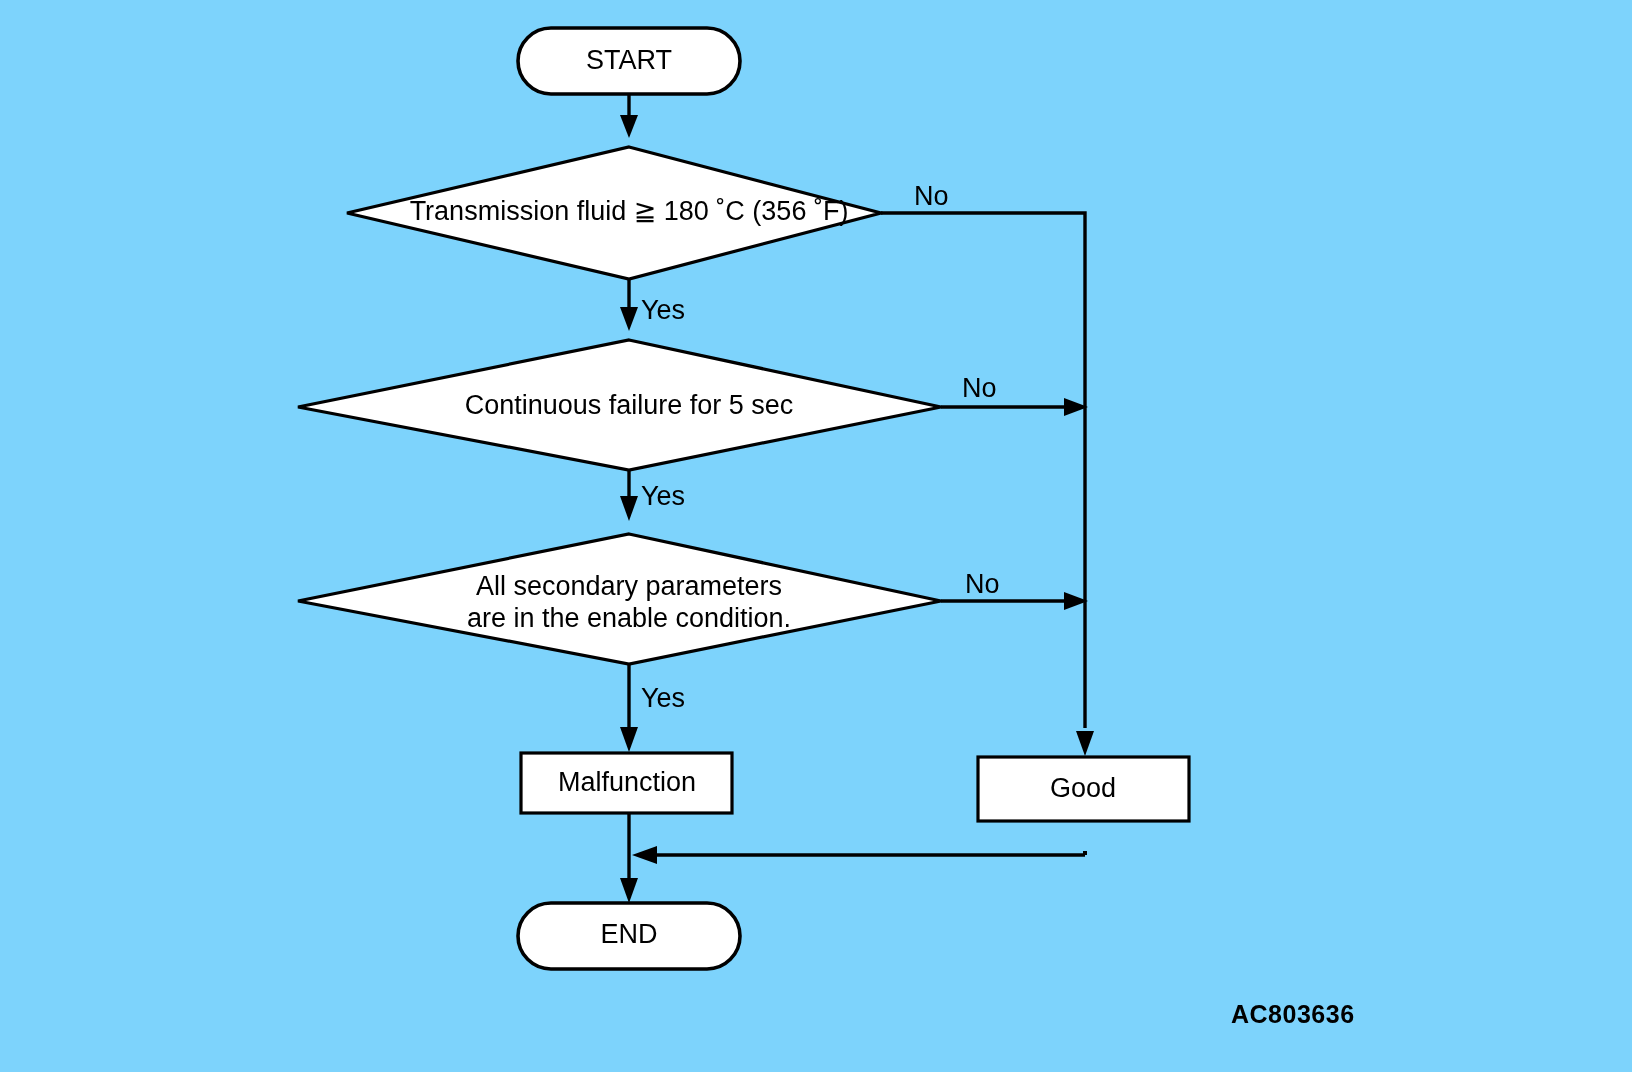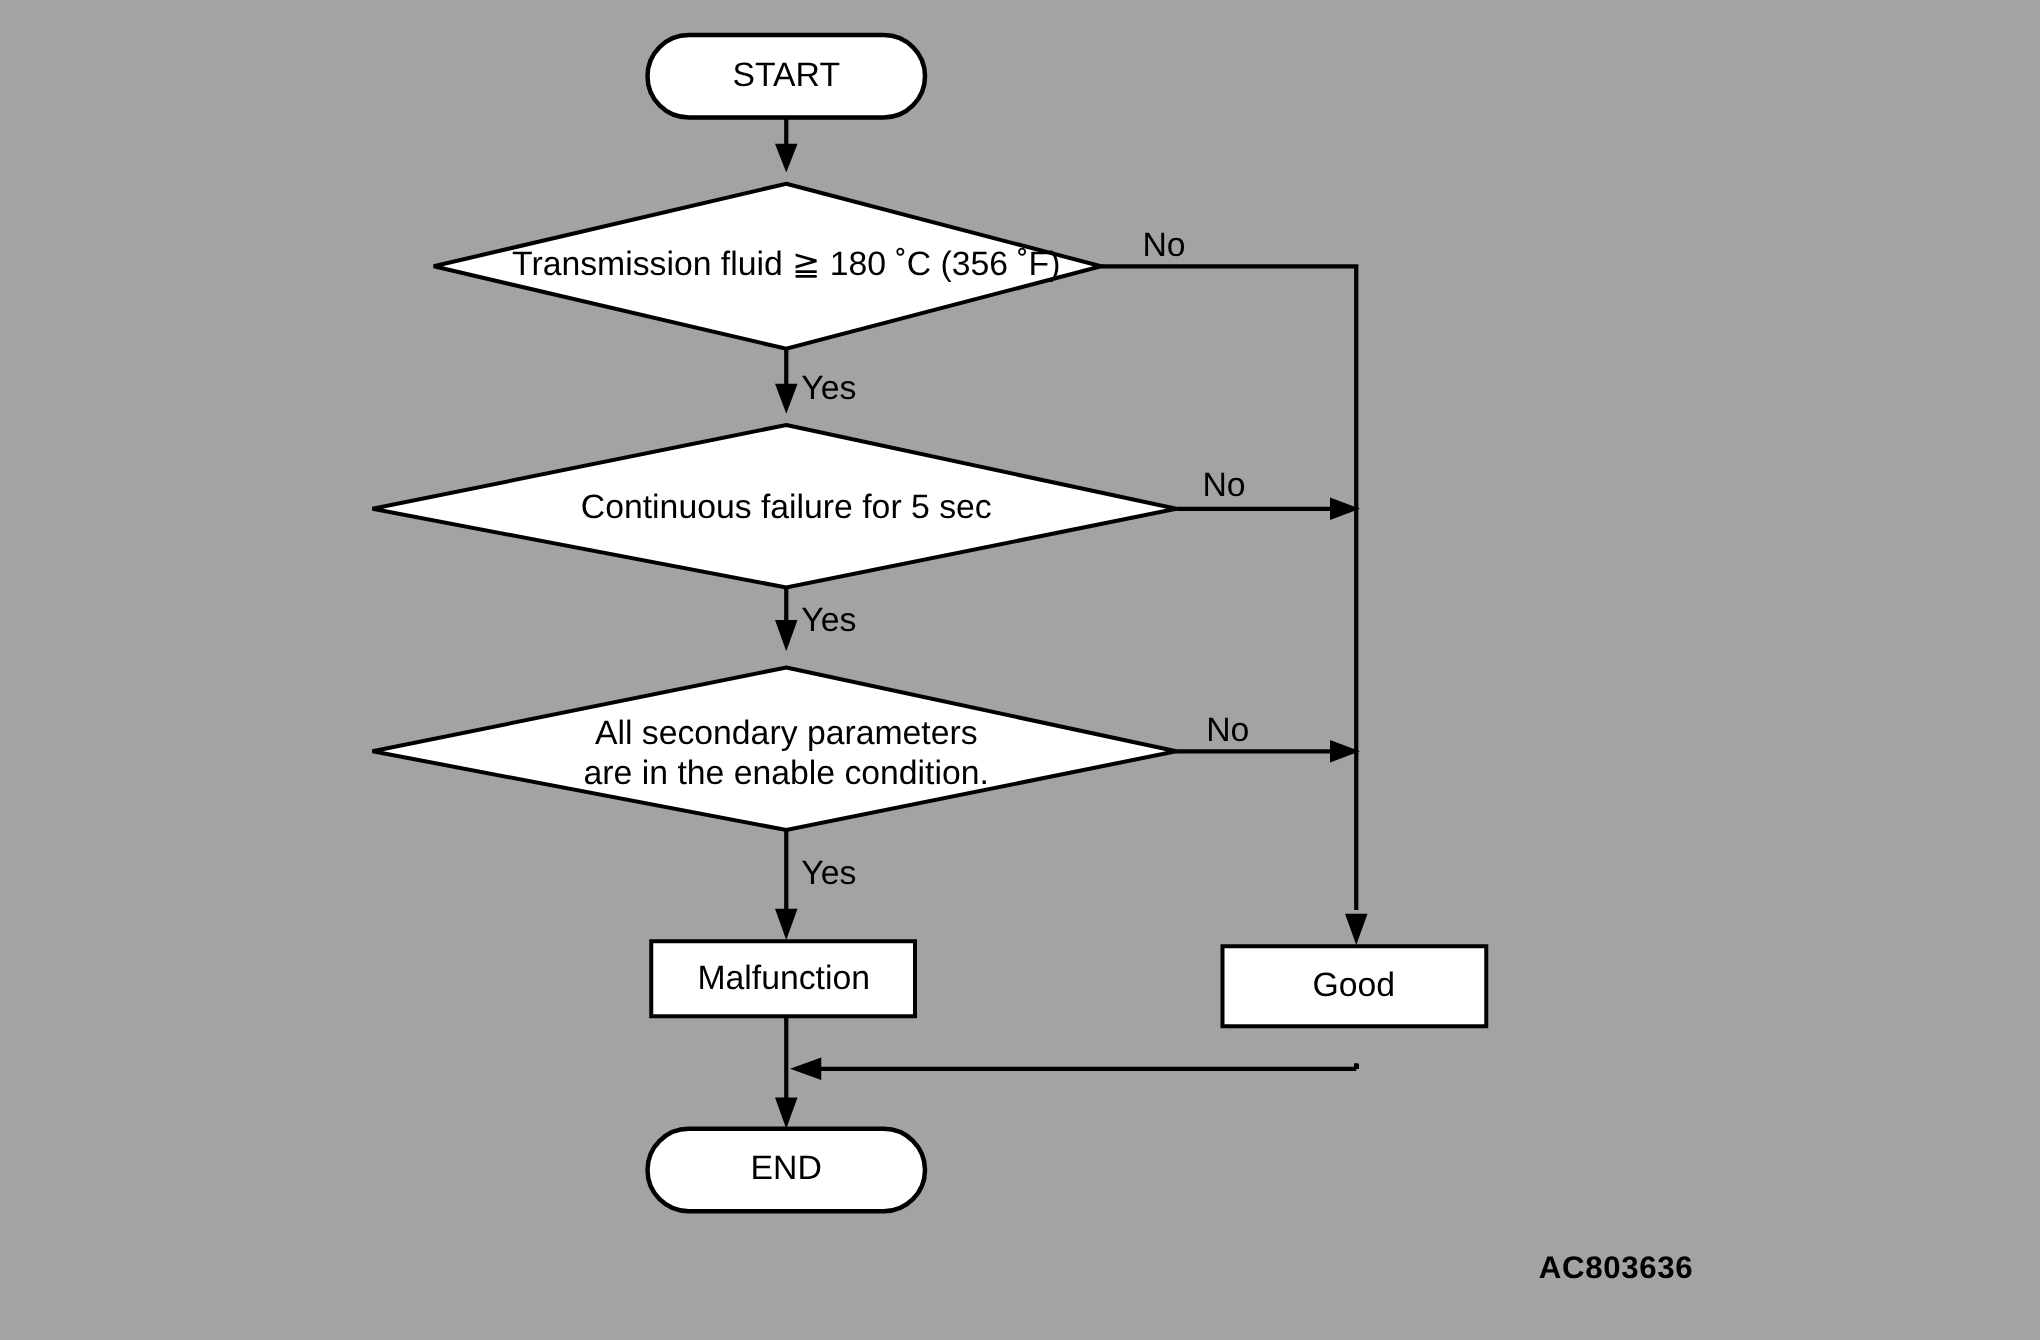--- a/index.html
+++ b/index.html
@@ -8,21 +8,21 @@
     padding: 0;
     background: #ffffff;
   }
   body {
     font-family: "Liberation Sans", sans-serif;
   }
   #page {
     position: relative;
     width: 1632px;
     height: 1072px;
-    background: #a3a3a3;
+    background: #7dd3fc;
     overflow: hidden;
   }
   #flow-svg {
     position: absolute;
     left: 0;
     top: 0;
     width: 1632px;
     height: 1072px;
     display: block;
   }

